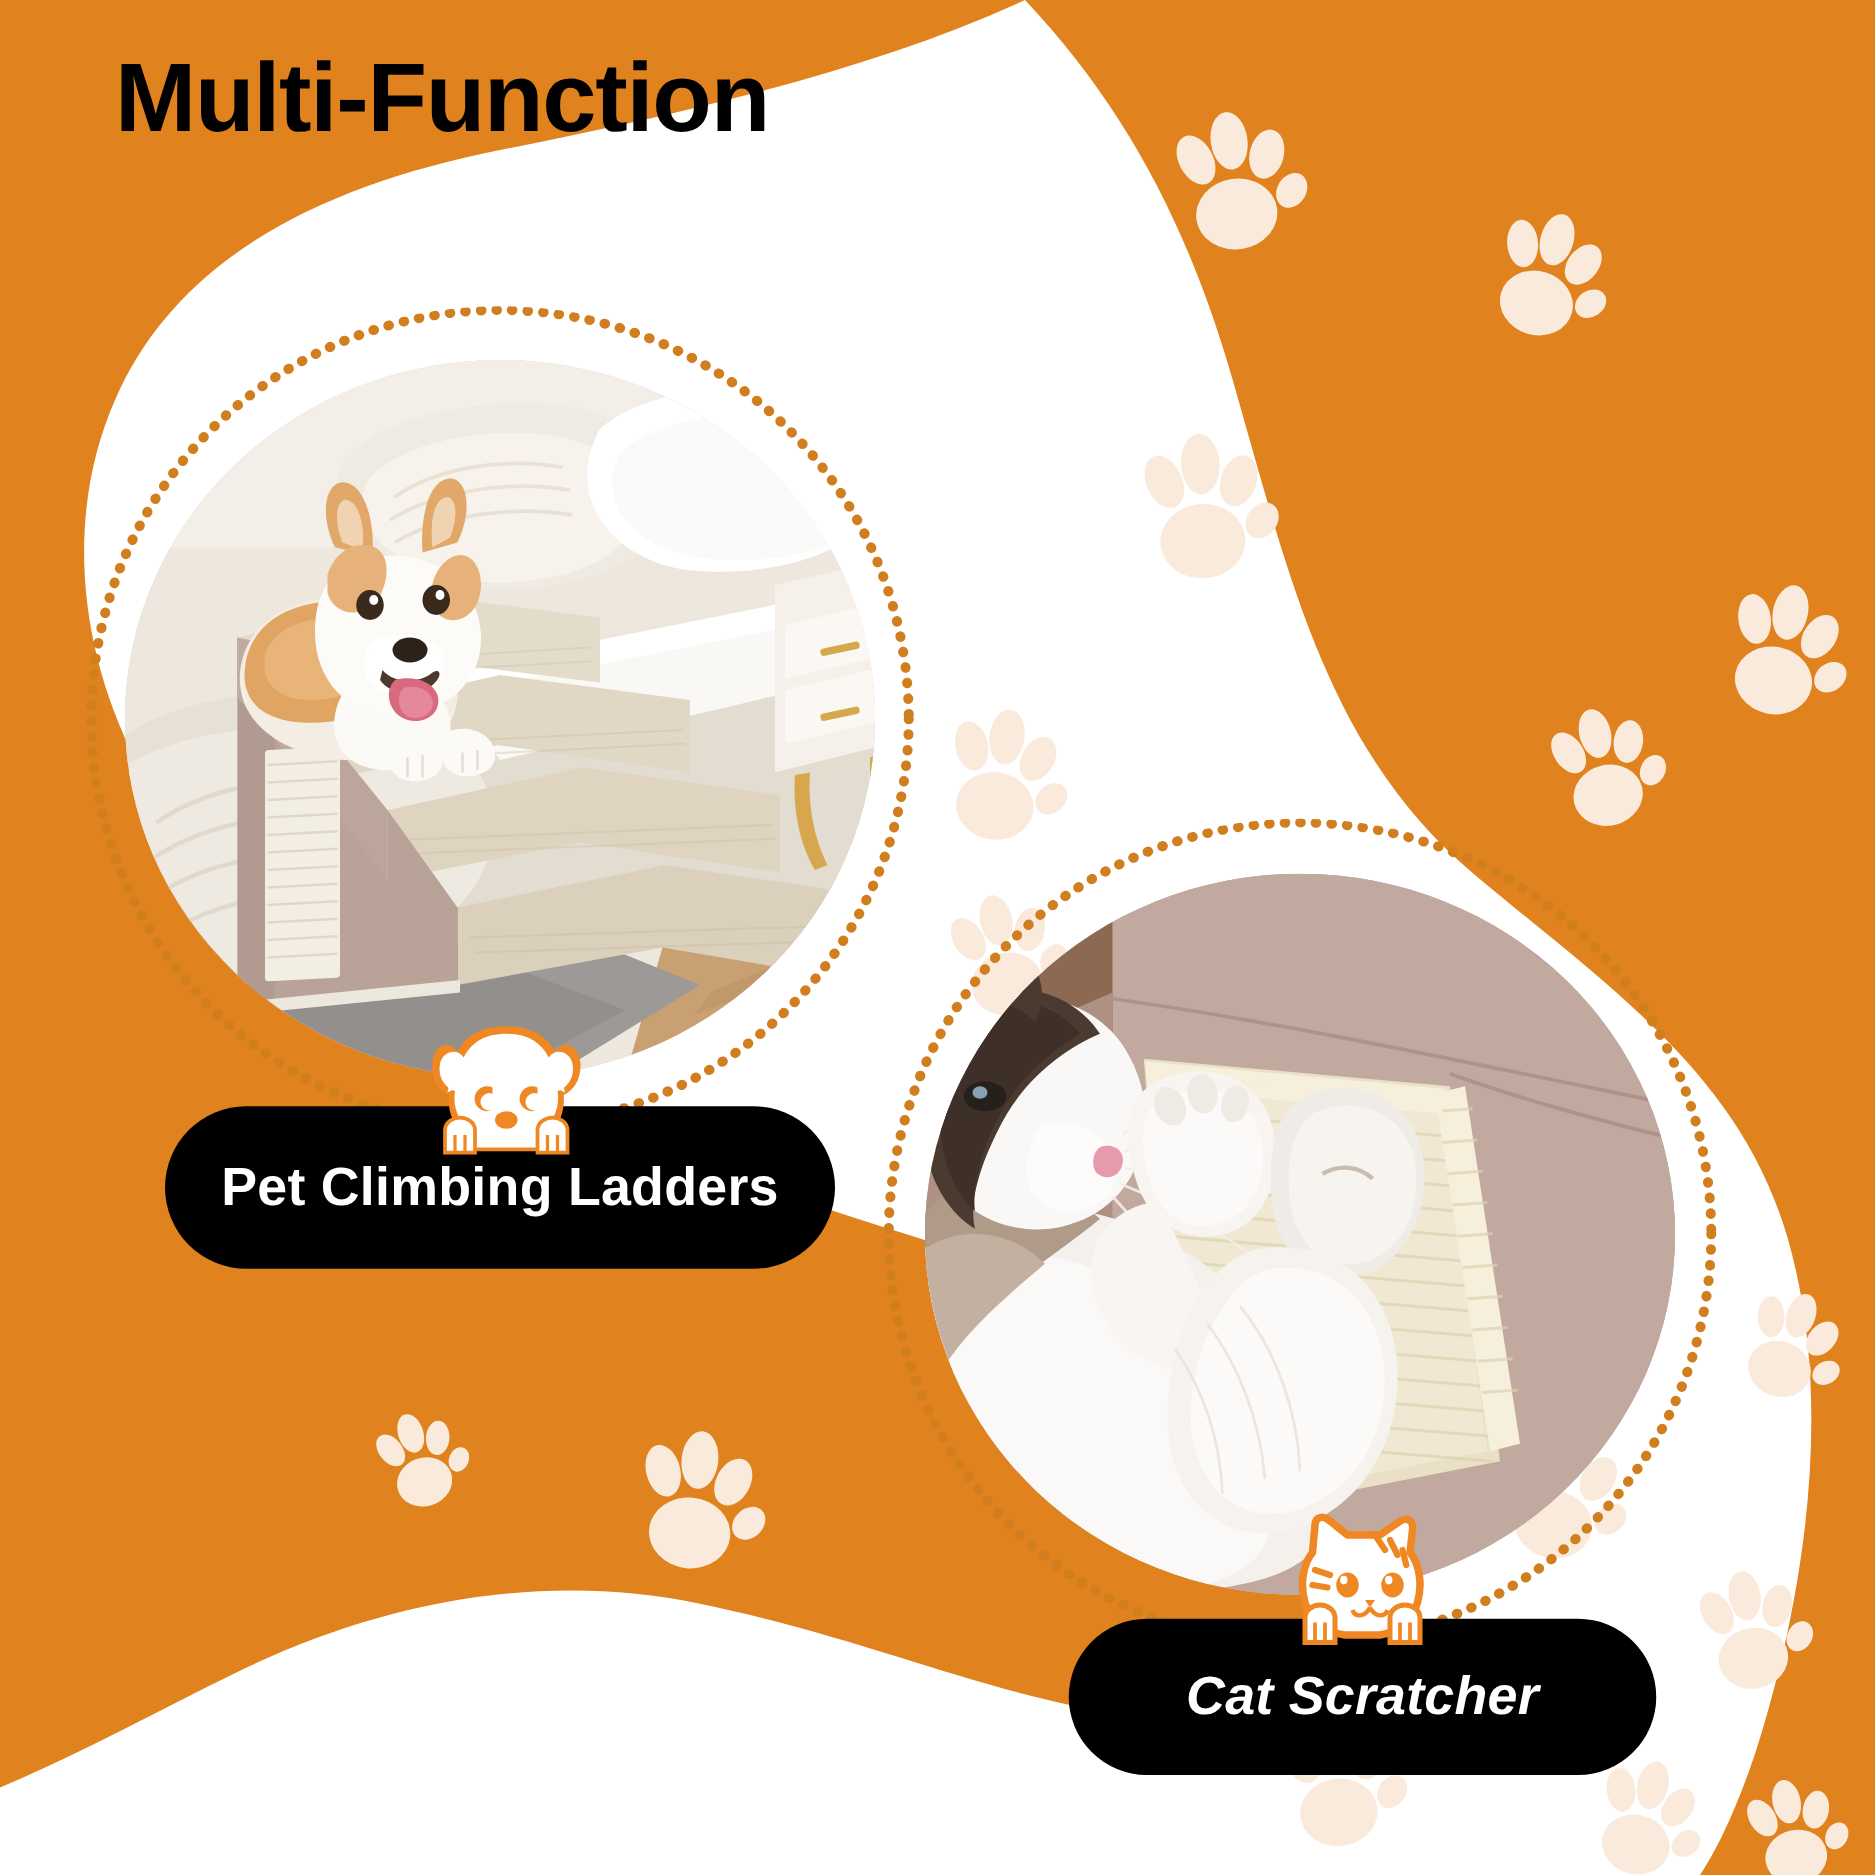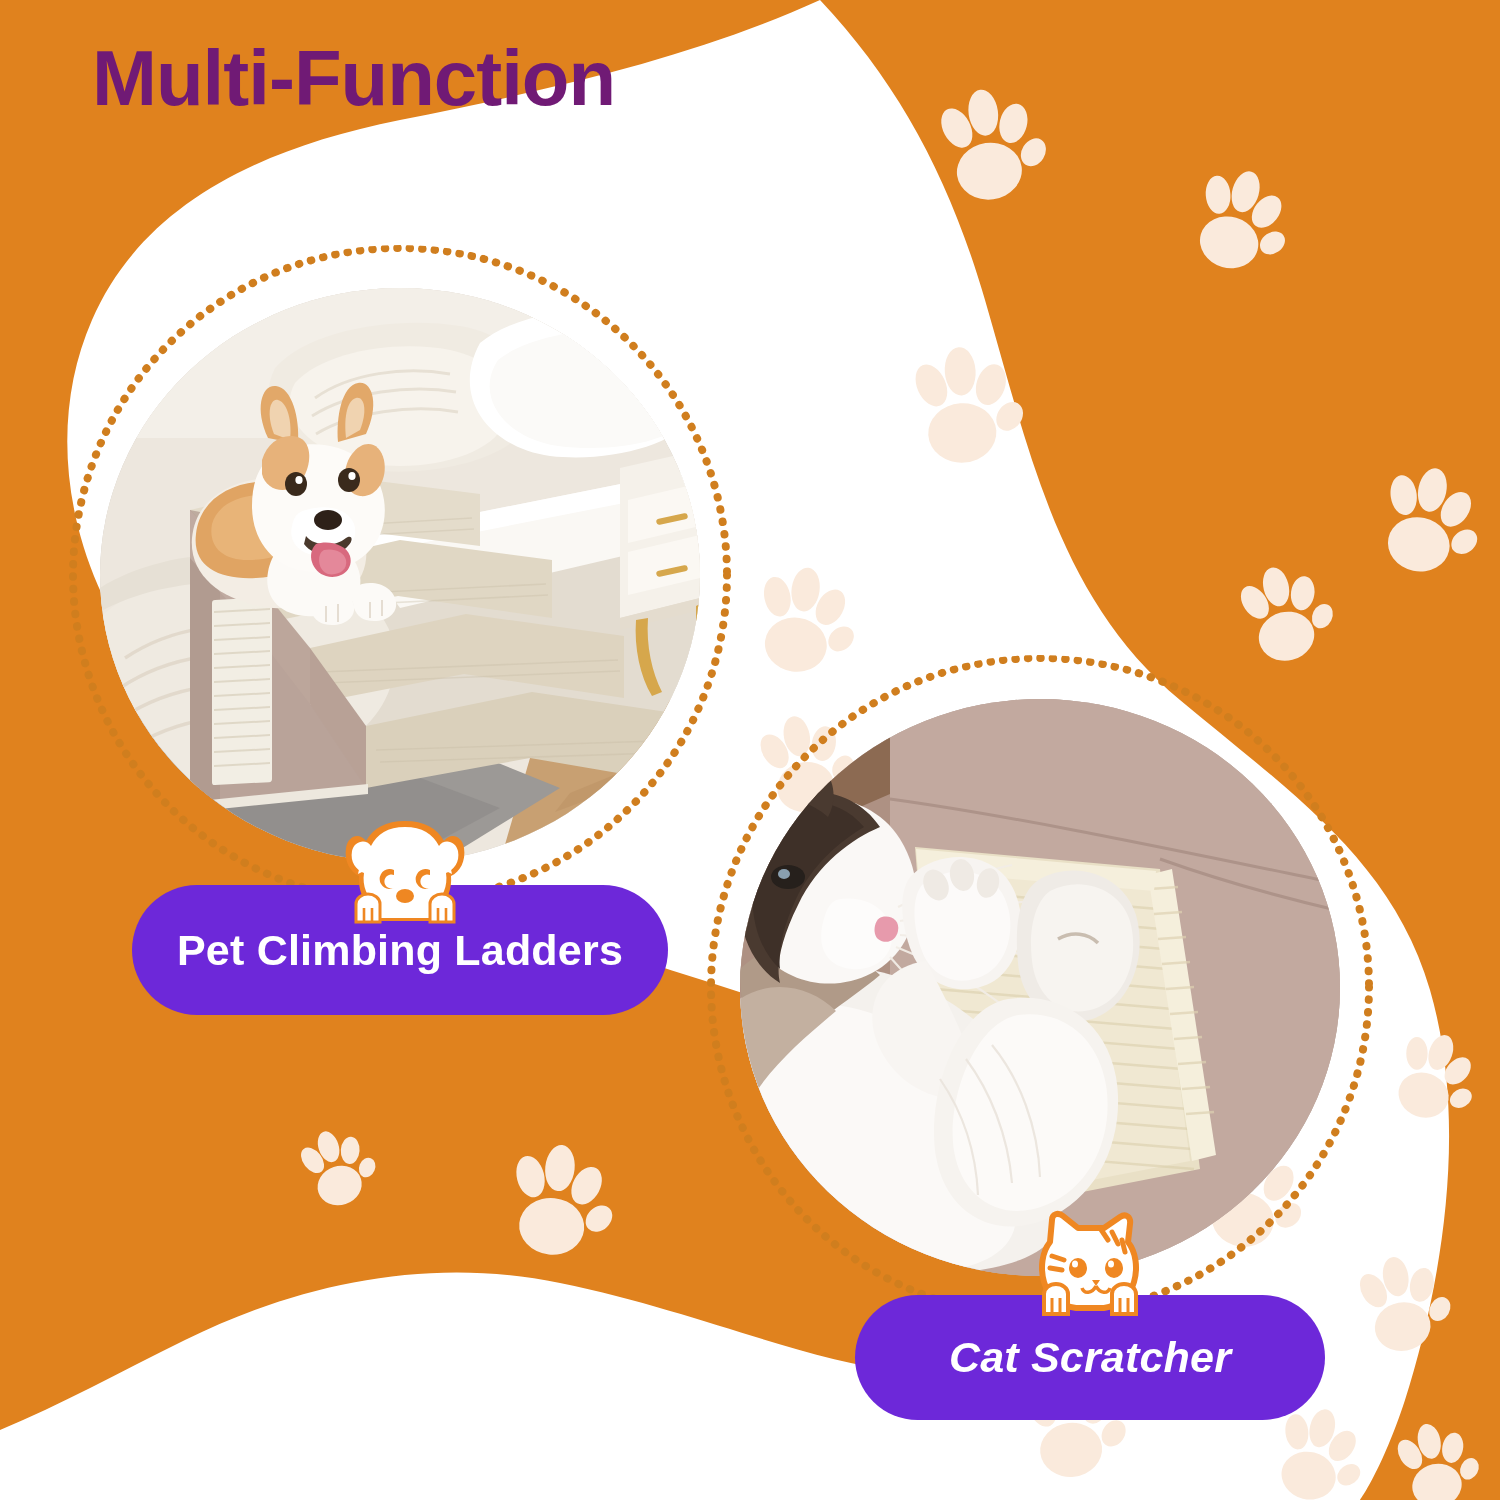--- a/index.html
+++ b/index.html
@@ -13,21 +13,21 @@
   #stage{ position:absolute; inset:0; width:1500px; height:1500px; }
 
   .layer{ position:absolute; inset:0; width:1500px; height:1500px; }
 
   
   #page-title{
     position:absolute;
     left:92px; top:36px;
     font-size:78px;
     font-weight:bold;
-    color:#701a75;
+    color:#000000;
     letter-spacing:-1px;
     line-height:1.1;
     white-space:nowrap;
     z-index:30;
   }
 
   
   .photo-card{ position:absolute; z-index:20; }
 
   .dotted-ring{
@@ -47,21 +47,21 @@
   #card-dog{ left:55px; top:245px; width:690px; height:660px; }
   #card-dog .photo-clip{ left:45px; top:43px; width:600px; height:574px; }
 
   
   #card-cat{ left:695px; top:655px; width:690px; height:665px; }
   #card-cat .photo-clip{ left:45px; top:44px; width:600px; height:577px; }
 
   
   .badge{
     position:absolute;
-    background:#6d28d9;
+    background:#000000;
     border-radius:70px;
     display:flex;
     align-items:center;
     justify-content:center;
     z-index:40;
   }
   .badge-label{
     color:#FFFFFF;
     font-size:43px;
     font-weight:bold;

